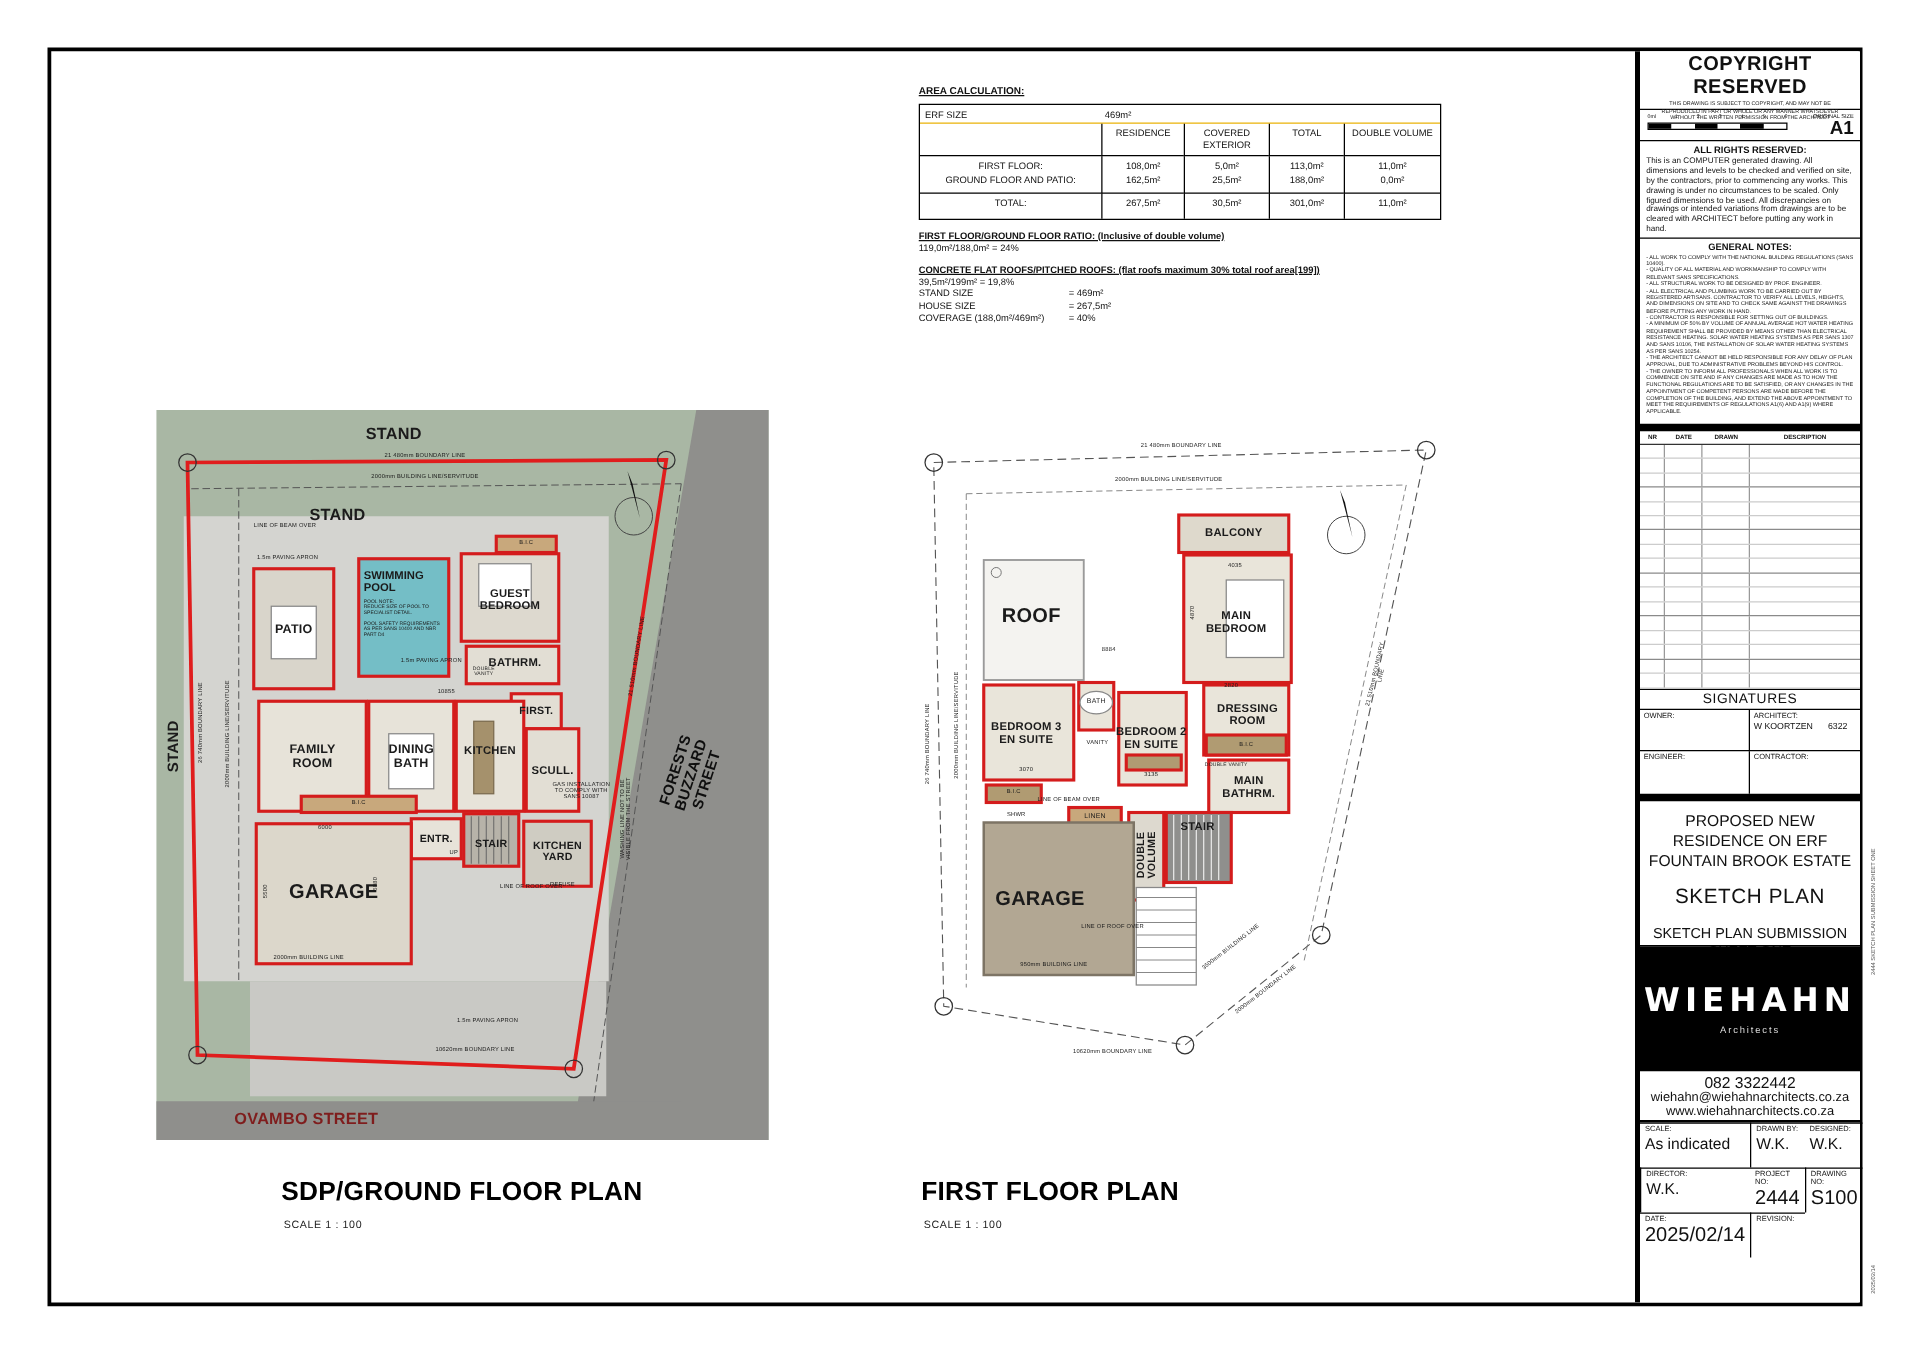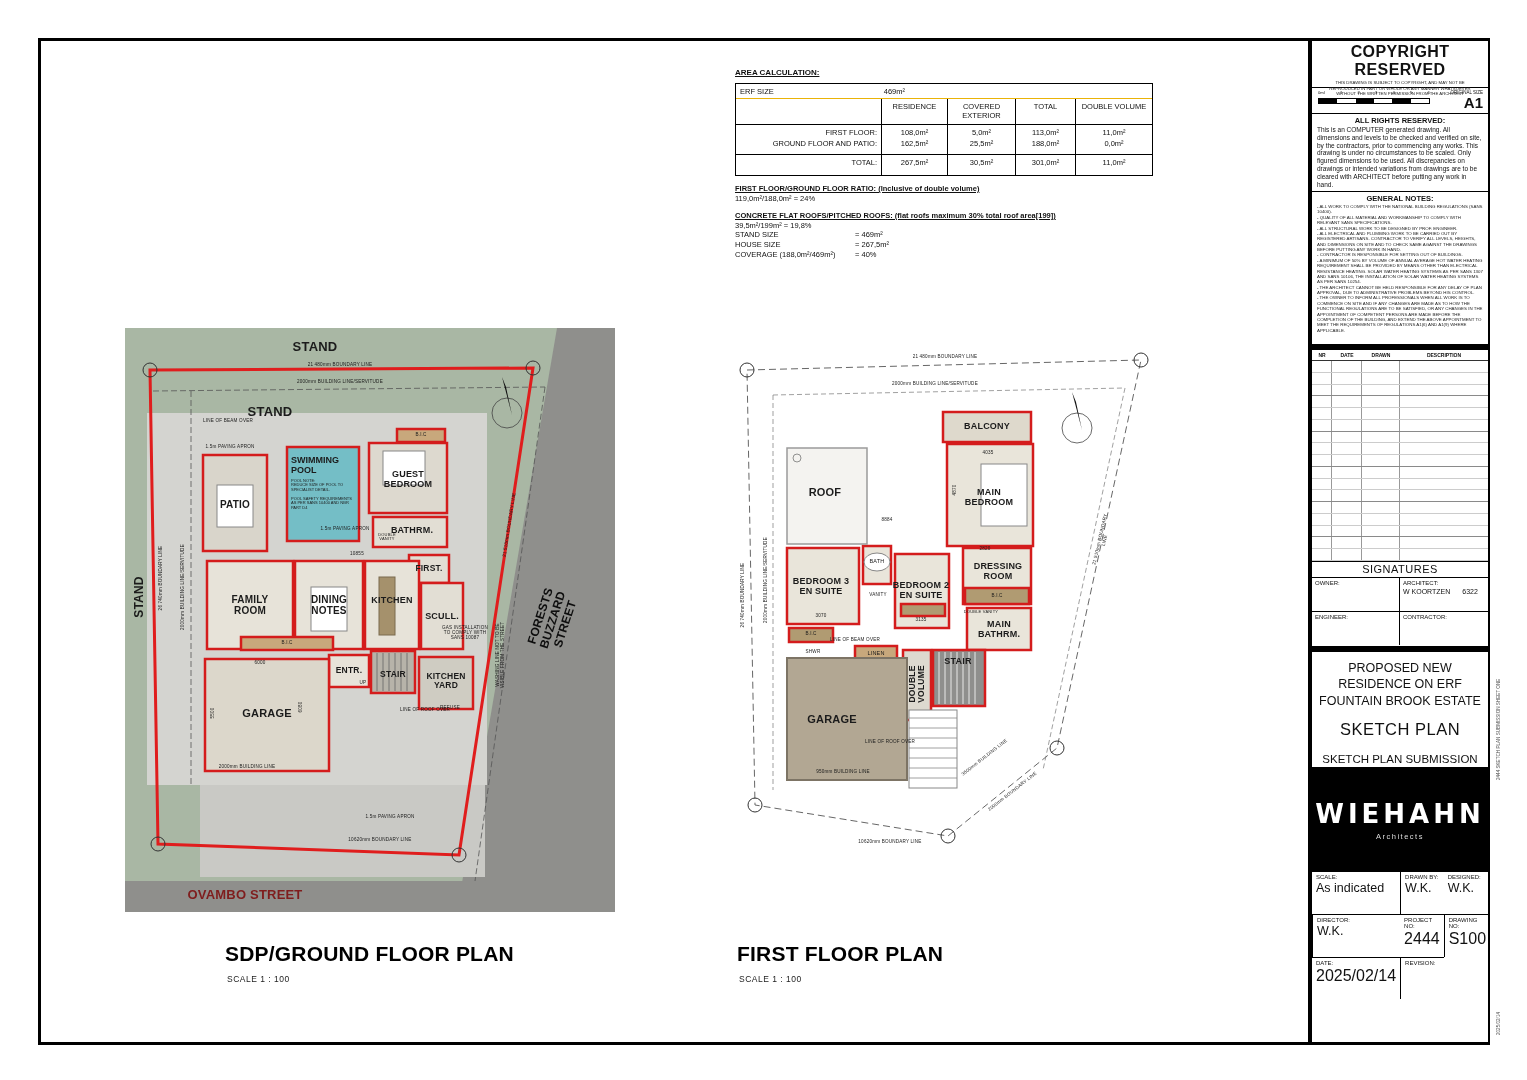--- a/index.html
+++ b/index.html
@@ -7,42 +7,42 @@
   .page{position:relative;width:1527px;height:1080px;background:#fff;
         font-family:"Liberation Sans",sans-serif;color:#111;overflow:hidden}
   .sheet-border{position:absolute;left:38px;top:38px;width:1452px;height:1007px;border:3px solid #000;background:#fff}
 
   
   .plan{position:absolute}
   .plan svg{position:absolute;left:0;top:0}
   .lbl{position:absolute;font-weight:bold;color:#1b1b1b;white-space:pre-line;text-align:center;
        transform:translate(-50%,-50%);line-height:1.08;letter-spacing:0.2px}
   .lblL{position:absolute;font-weight:bold;color:#1b1b1b;white-space:pre-line;text-align:left;line-height:1.12}
-  .s13{font-size:13px}.s12{font-size:12px}.s11{font-size:11px}.s10{font-size:10px}
+  .s13{font-size:13px}.s12{font-size:12px}.s11{font-size:16px}.s10{font-size:10px}
   .s9{font-size:9px}.s8{font-size:8.5px}
   .s5{font-size:5.5px;font-weight:normal}.s4{font-size:4.6px;font-weight:normal}
   .s35{font-size:4px;font-weight:normal}
   .rot90{transform:translate(-50%,-50%) rotate(-90deg)}
   .rot81{transform:translate(-50%,-50%) rotate(-81deg)}
   .rot77{transform:translate(-50%,-50%) rotate(-77deg)}
   .rot72{transform:translate(-50%,-50%) rotate(-72deg)}
   .rot38{transform:translate(-50%,-50%) rotate(-38deg)}
 
   .plan-title{position:absolute;font-weight:bold;font-size:21px;letter-spacing:0.2px;color:#000}
   .plan-scale{position:absolute;font-size:8.5px;color:#222;letter-spacing:0.5px}
 
   
   .ac{position:absolute;left:735px;top:68px;width:418px;font-size:7.5px}
   .ac-title{font-size:8px;font-weight:bold;text-decoration:underline;margin-bottom:6px}
   .ac-table{border:1px solid #000}
   .ac-erf{display:flex;border-bottom:1px solid #eab308;padding:3px 4px;height:15px}
   .ac-erf span:last-child{margin-left:110px}
   .ac-grid{display:grid;grid-template-columns:145px 66px 68px 60px 77px}
   .ac-c{padding:3px 4px;border-left:1px solid #000;text-align:center}
-  .ac-c.first{border-left:none;text-align:right}
+  .ac-c.first{border-left:none;text-align:center}
   .ac-head .ac-c{border-bottom:1px solid #000;height:26px}
   .ac-body .ac-c{border-bottom:1px solid #000;height:30px;line-height:1.45}
   .ac-tot .ac-c{height:20px}
   .ac-h{font-size:7.5px;font-weight:bold;text-decoration:underline;margin-top:8px}
   .ac-v{font-size:7.5px;margin-top:1px}
   .ac-pairs{}
   .ac-pair{display:flex;height:10px}
   .ac-pair span:first-child{width:120px}
 
   
@@ -241,21 +241,21 @@
     <div class="lbl s4" style="left:296px;top:110px">B.I.C</div>
     <div class="lbl s9" style="left:287px;top:206px">BATHRM.</div>
     <div class="lbl s35" style="left:262px;top:212px">DOUBLE
 VANITY</div>
     <div class="lbl s8" style="left:304px;top:244px">FIRST.</div>
     <div class="lbl s4" style="left:220px;top:204px">1.5m PAVING APRON</div>
     <div class="lbl s4" style="left:232px;top:229px">10855</div>
     <div class="lbl s10" style="left:125px;top:281px">FAMILY
 ROOM</div>
     <div class="lbl s10" style="left:204px;top:281px">DINING
-NOTES</div>
+BATH</div>
     <div class="lbl s9" style="left:267px;top:276px">KITCHEN</div>
     <div class="lbl s9" style="left:317px;top:292px">SCULL.</div>
     <div class="lbl s4" style="left:162px;top:318px">B.I.C</div>
     <div class="lbl s11" style="left:142px;top:389px">GARAGE</div>
     <div class="lbl s8" style="left:224px;top:346px">ENTR.</div>
     <div class="lbl s4" style="left:238px;top:358px">UP</div>
     <div class="lbl s8" style="left:268px;top:350px">STAIR</div>
     <div class="lbl s8" style="left:321px;top:356px">KITCHEN
 YARD</div>
     <div class="lbl s4" style="left:325px;top:383px">REFUSE</div>
@@ -548,20 +548,25 @@
       <div class="proj-doc">SKETCH PLAN</div>
       <div class="proj-sub">
         <div>SKETCH PLAN SUBMISSION</div>
         <div>SHEET ONE</div>
       </div>
     </div>
     <div class="tb-logo">
       <div class="logo-main">WIEHAHN</div>
       <div class="logo-sub">Architects</div>
     </div>
+    <div class="tb-contact">
+      <div class="contact-phone">082 3322442</div>
+      <div class="contact-email">wiehahn@wiehahnarchitects.co.za</div>
+      <div class="contact-web">www.wiehahnarchitects.co.za</div>
+    </div>
     <div class="tb-fields">
       <div class="fld">
           <div class="fld-l">SCALE:</div>
           <div class="fld-v">As indicated</div>
         </div>
       <div class="fld r">
           <div class="fld-l">DRAWN BY:</div>
           <div class="fld-v">W.K.</div>
         </div>
       <div class="fld">

